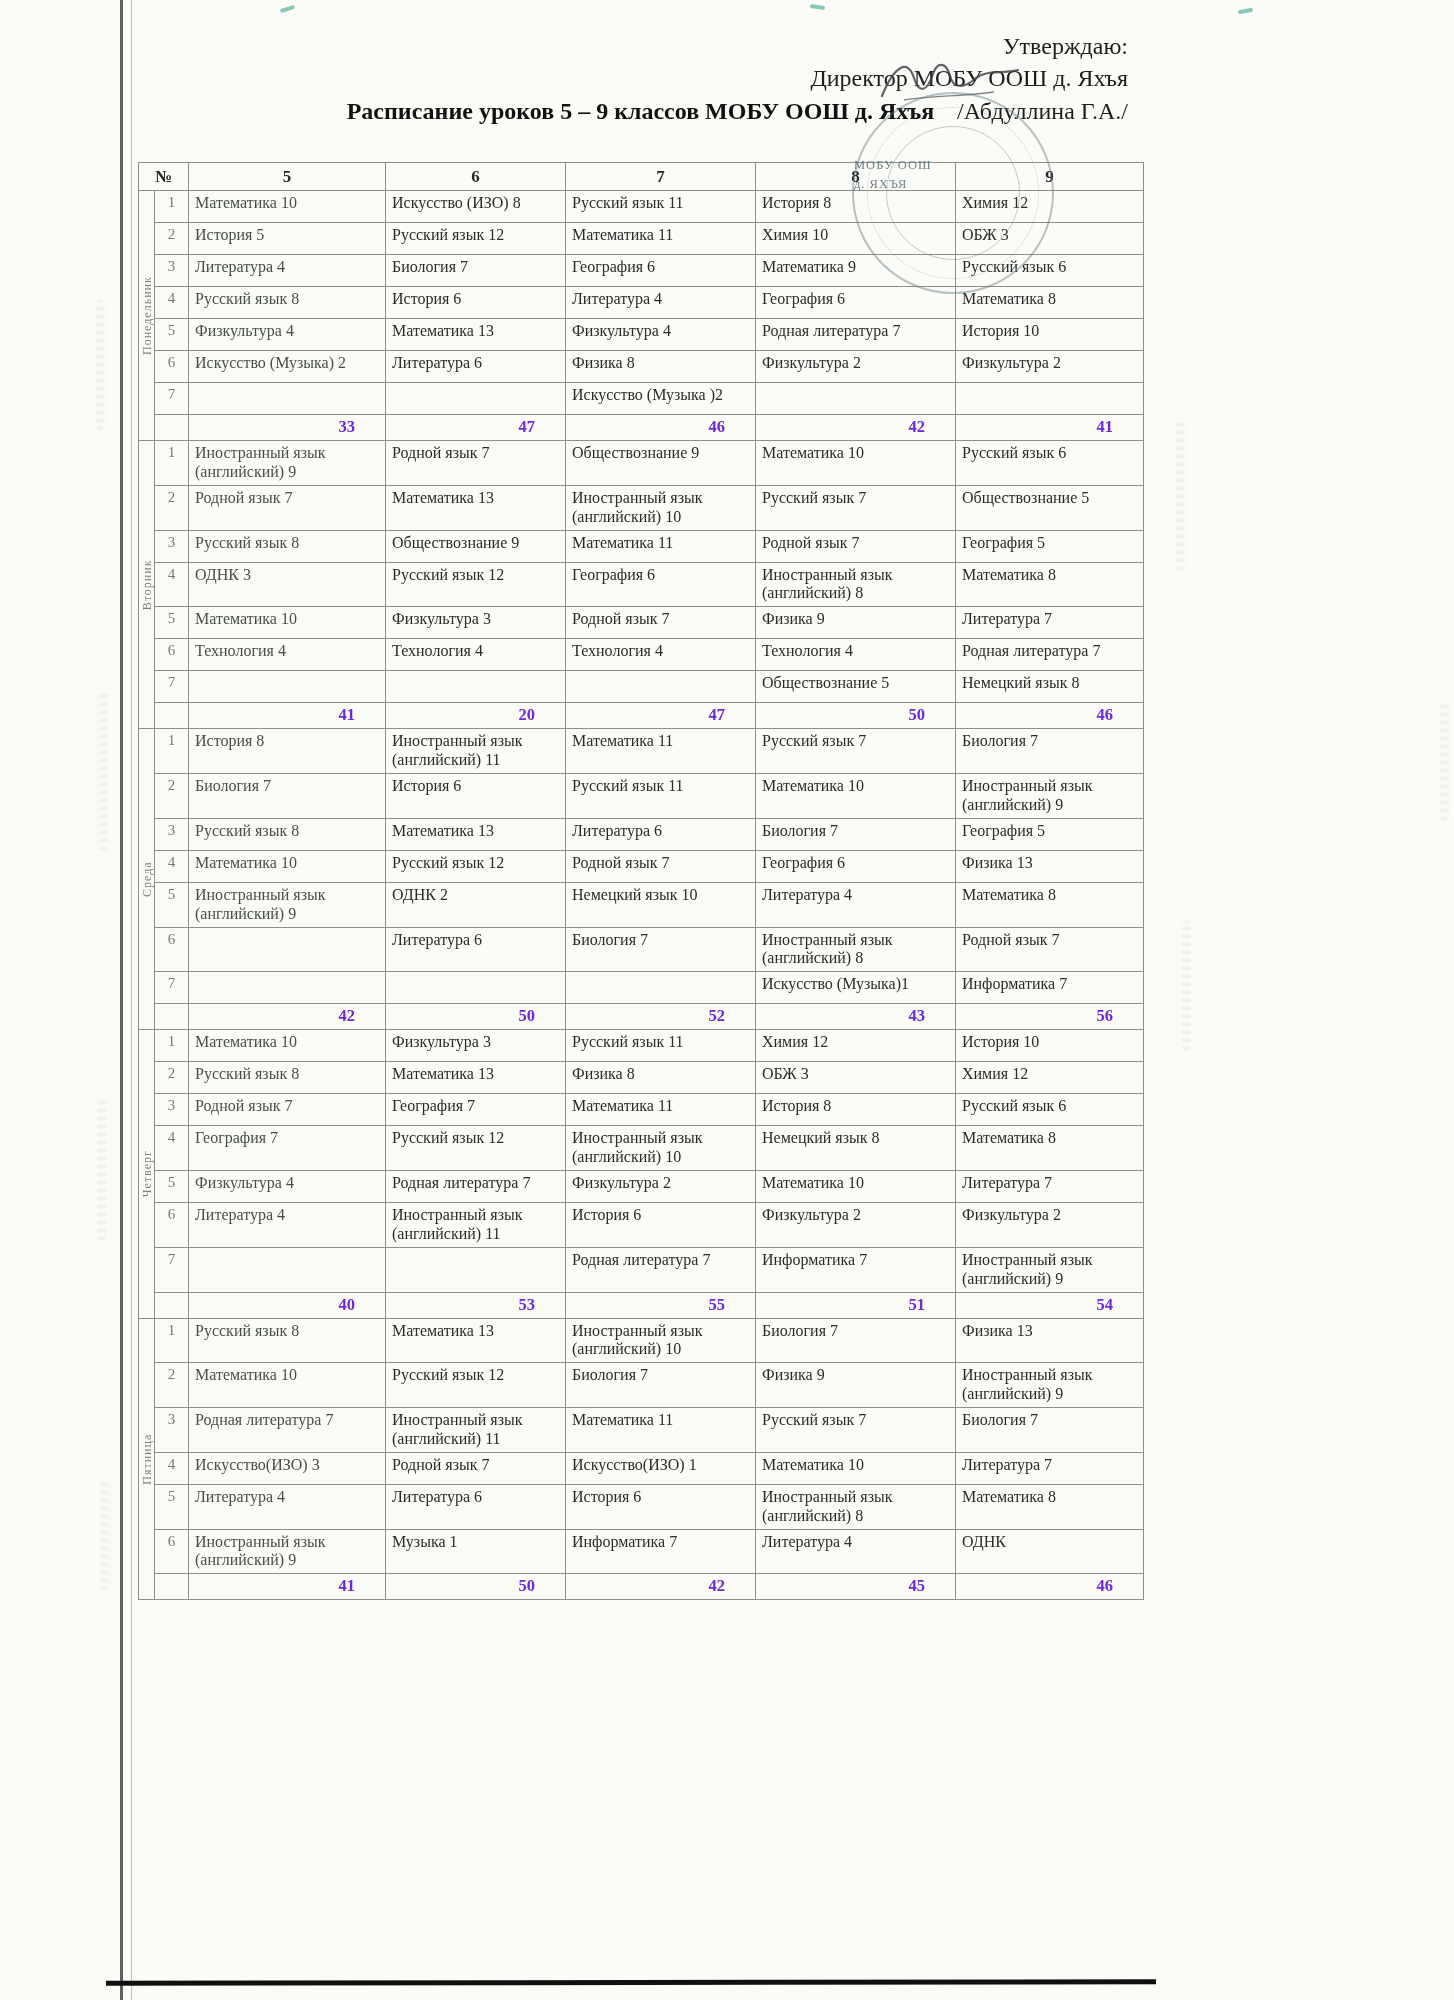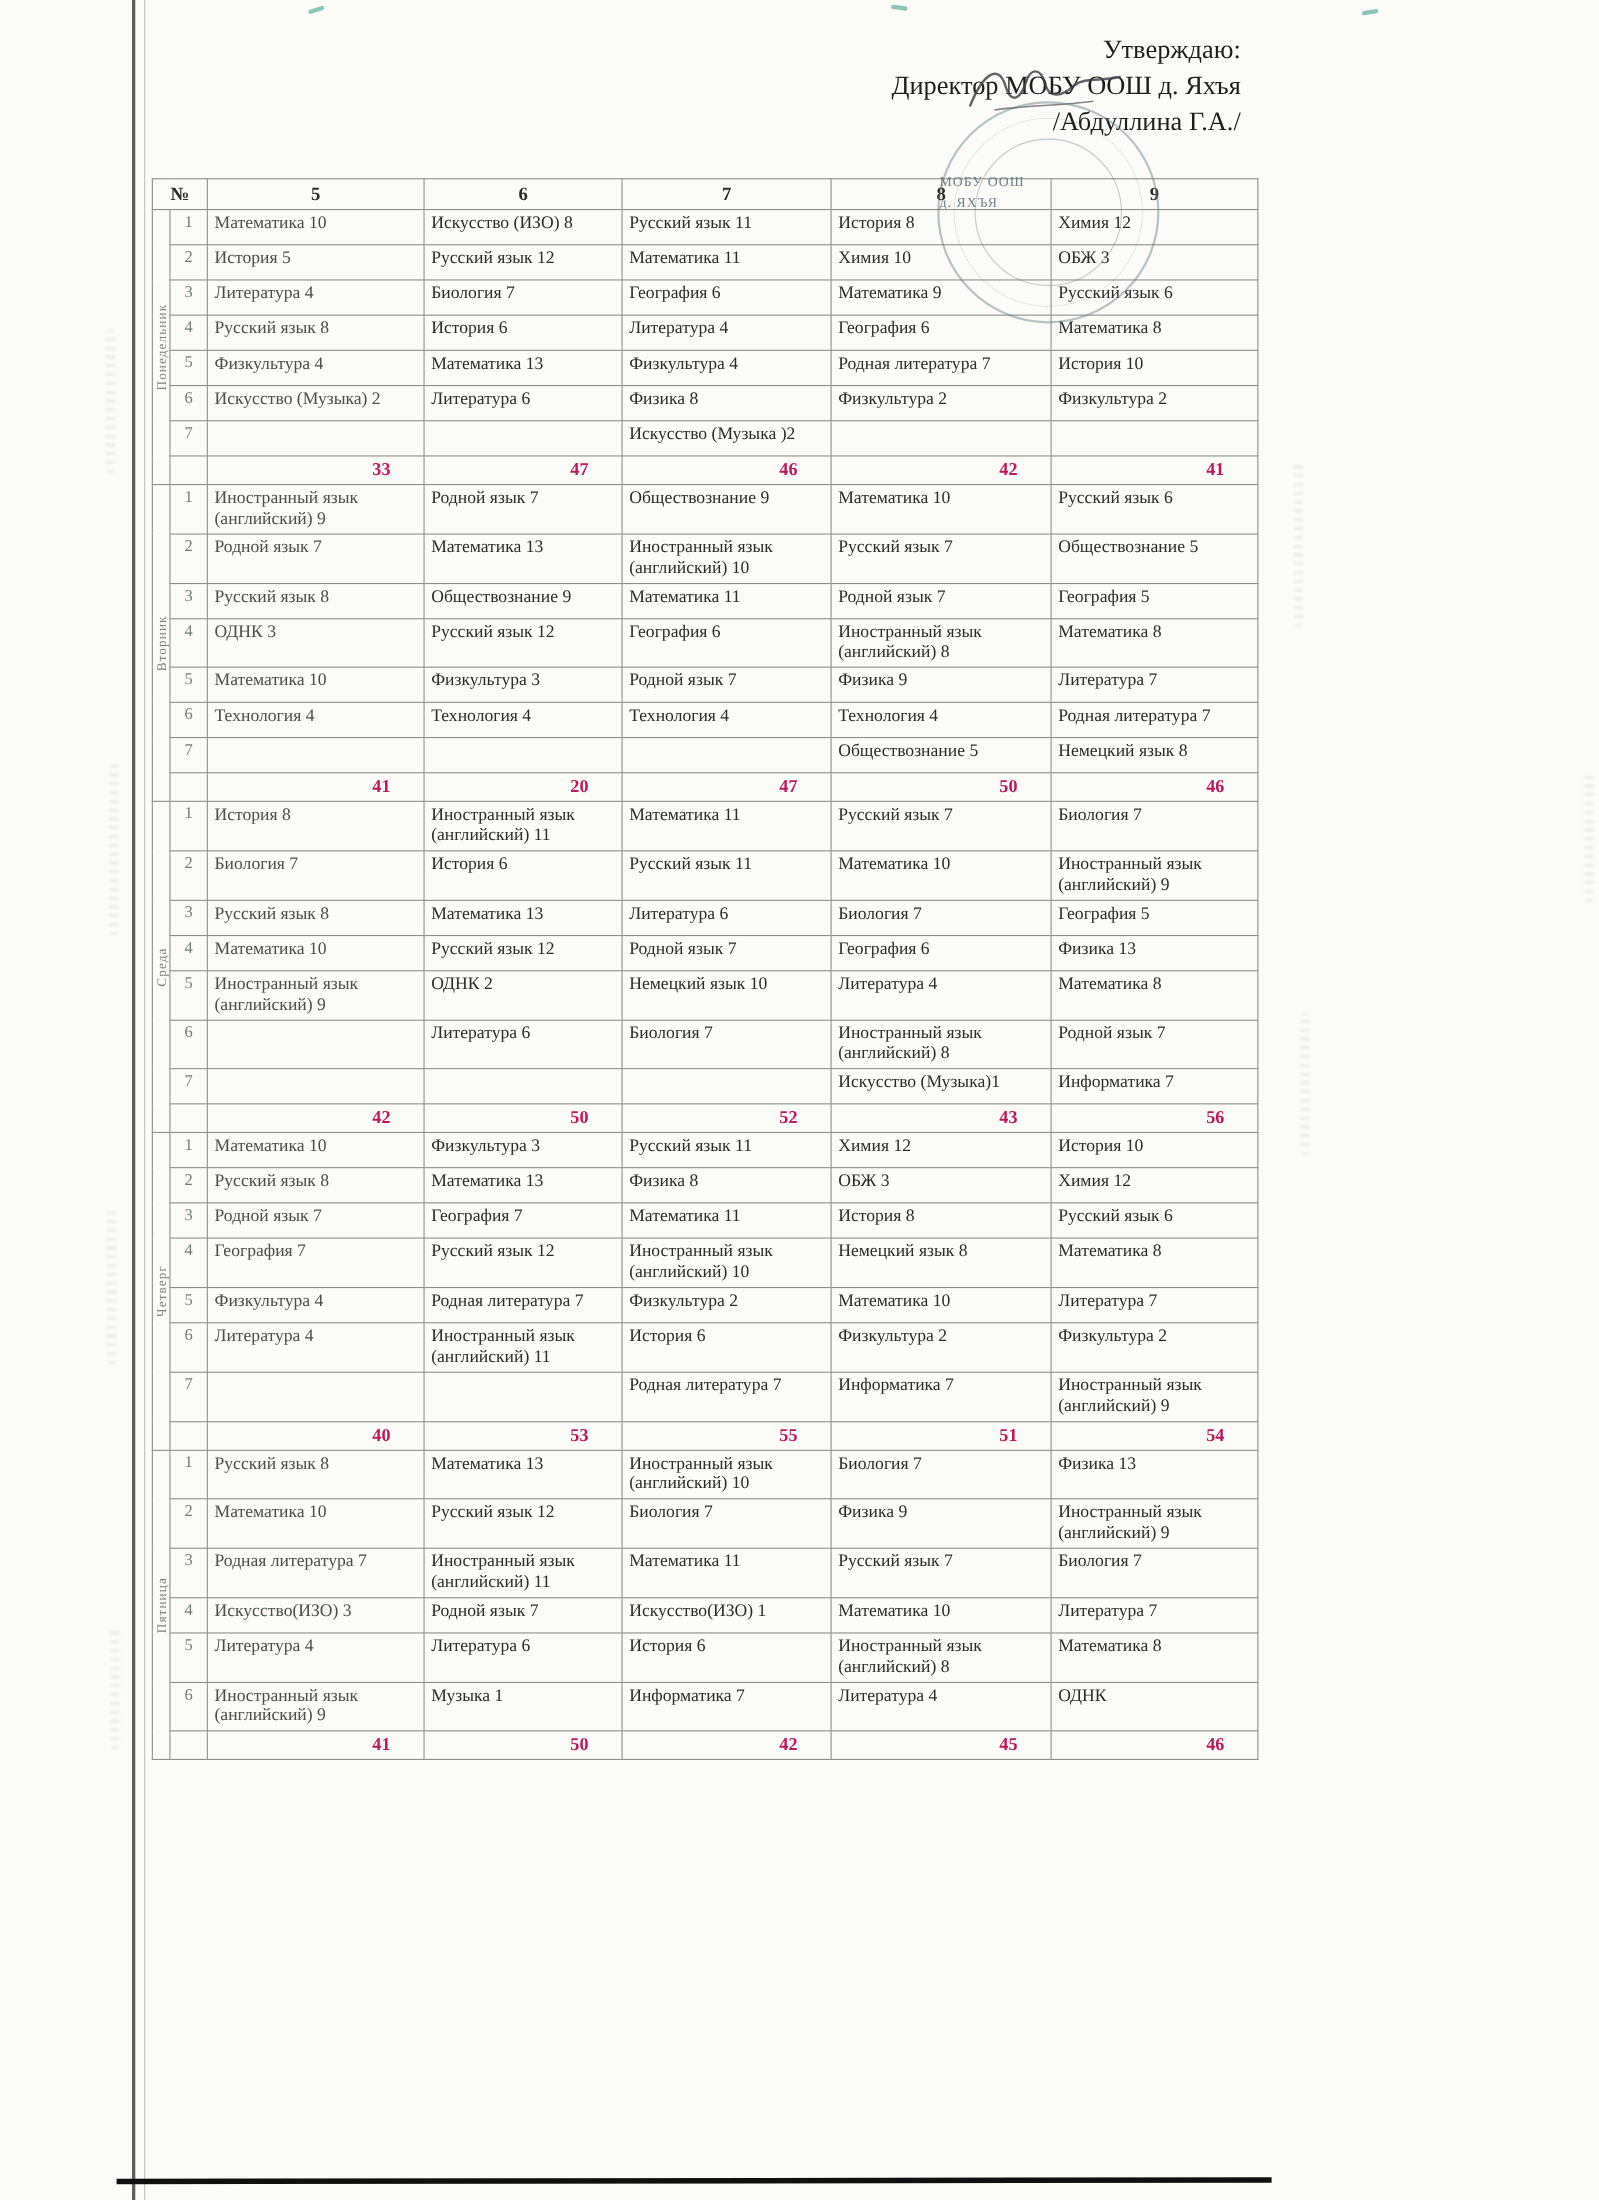--- a/index.html
+++ b/index.html
@@ -35,21 +35,21 @@
   
   table.schedule{position:absolute;left:138px;top:162px;width:1005px;border-collapse:collapse;
     table-layout:fixed;background:transparent;z-index:2;}
   .schedule th,.schedule td{border:1px solid #8f8f88;}
   .schedule th{font-size:17px;font-weight:bold;height:23px;padding:2px;text-align:center;color:#2a2a2a;}
   .schedule td{font-size:16px;padding:3px 6px;vertical-align:top;height:25px;line-height:1.18;color:#2b2b2b;}
   .schedule td.num{text-align:center;color:#6f7f72;font-size:15px;padding:3px 1px;}
   .schedule td.c5{color:#474f48;}
   .schedule td.day{writing-mode:vertical-rl;transform:rotate(180deg);text-align:center;
     font-size:12px;color:#5f7263;letter-spacing:1px;padding:2px 0;opacity:.85;}
-  .schedule tr.totals td{font-weight:bold;text-align:right;padding:2px 30px 2px 6px;height:21px;font-size:16.5px;color:#be185d;}
+  .schedule tr.totals td{font-weight:bold;text-align:right;padding:2px 30px 2px 6px;height:21px;font-size:16.5px;color:#6d28d9;}
   .schedule tr.totals td.num{padding:2px 1px;}
 </style>
 </head>
 <body>
 
 <div class="binding-line"></div>
 <div class="binding-line2"></div>
 <div class="bottom-line"></div>
 <div class="tick t1"></div>
 <div class="tick t2"></div>
@@ -67,20 +67,21 @@
   <div>Директор МОБУ ООШ д. Яхъя</div>
   <div class="sig-name">/Абдуллина Г.А./</div>
 </div>
 
 <svg class="signature" viewBox="0 0 150 50">
   <path d="M8 40 C 20 10, 34 2, 40 22 C 45 38, 53 36, 59 18 C 63 6, 72 5, 76 20 C 80 35, 92 31, 102 22 C 112 14, 126 18, 144 14" fill="none" stroke="#3c4046" stroke-width="2.2" stroke-linecap="round" opacity="0.9"></path>
   <path d="M30 44 C 55 40, 90 40, 120 36" fill="none" stroke="#3c4046" stroke-width="1.4" opacity="0.7"></path>
 </svg>
 
 <div class="title">
+  <div>Расписание уроков 5 – 9 классов МОБУ ООШ д. Яхъя</div>
 </div>
 
 <div class="stamp">
   <div class="stamp-ring"></div>
   <div class="stamp-inner"></div>
   <div class="stamp-text">
     <div>МОБУ ООШ</div>
     <div>д. ЯХЪЯ</div>
   </div>
 </div>

